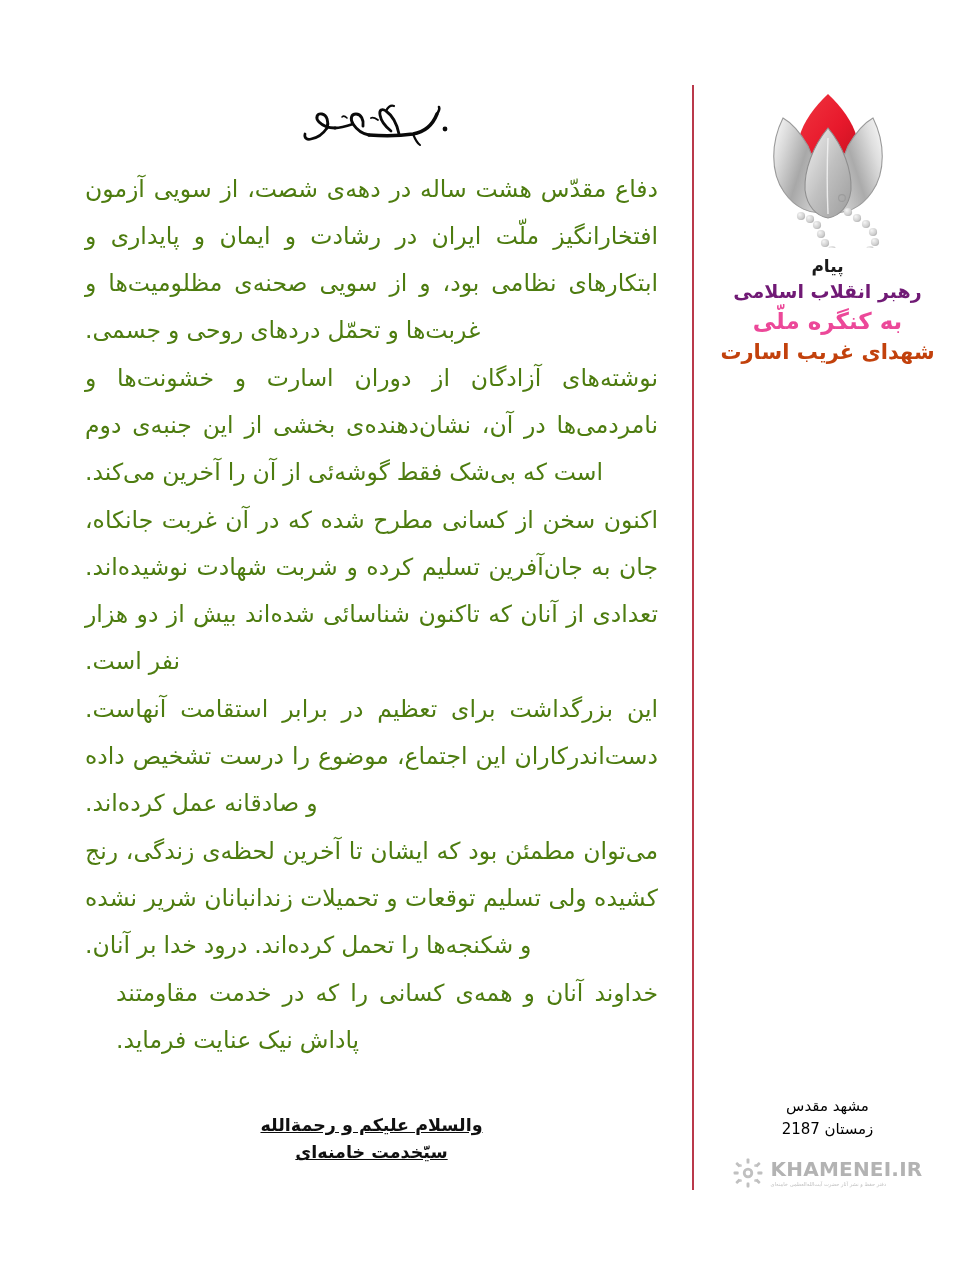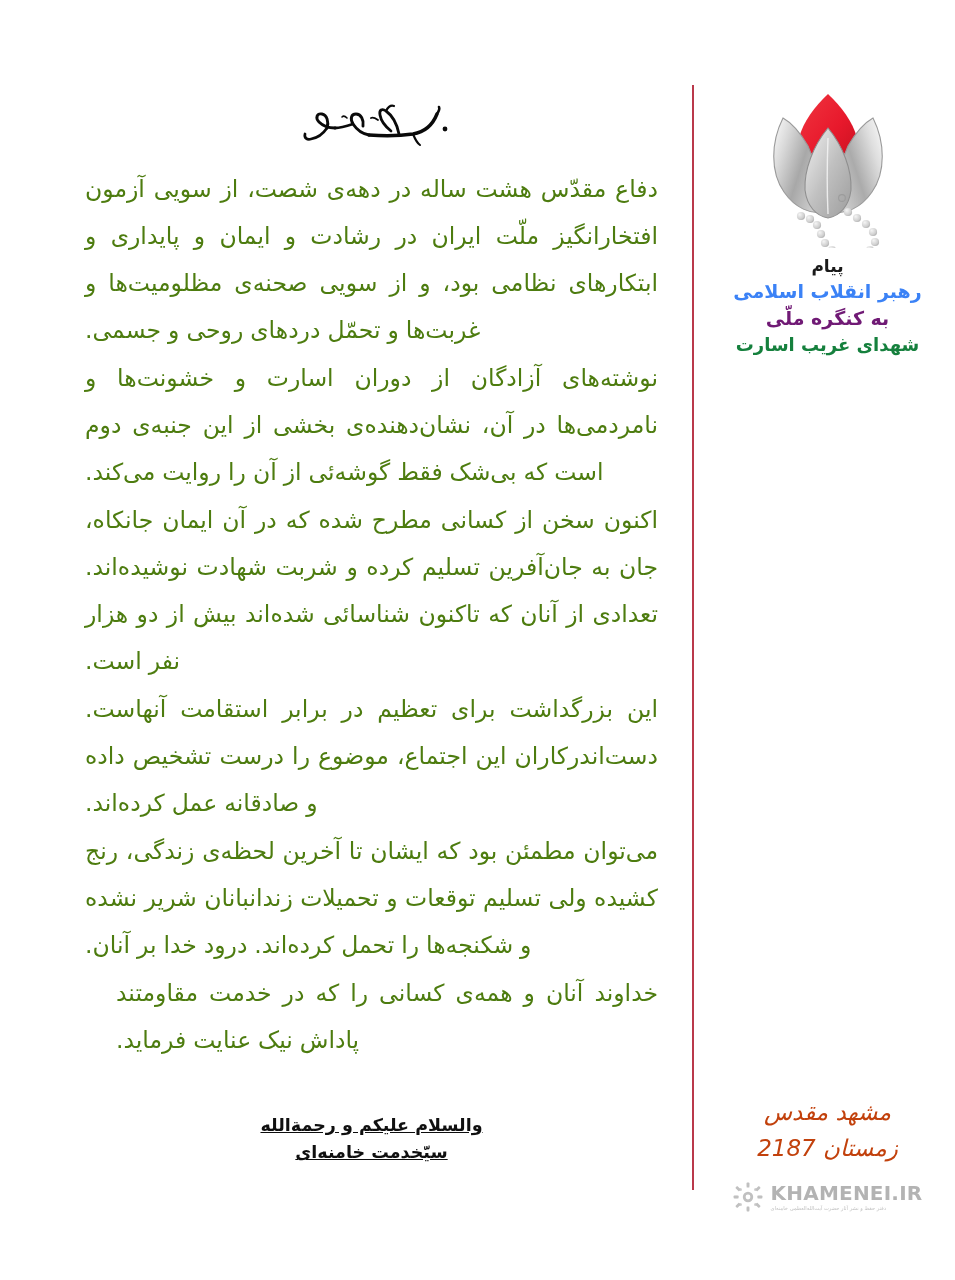--- a/index.html
+++ b/index.html
@@ -57,40 +57,39 @@
     margin-top: 6px;
     line-height: 1.42;
     direction: rtl;
   }
   .hl {
     font-weight: bold;
     letter-spacing: -0.2px;
     white-space: nowrap;
   }
   .hl-1 { font-size: 17px; color: #1a1a1a; }
-  .hl-2 { font-size: 19px; color: #3b82f6; }
-  .hl-3 { font-size: 19px; color: #701a75; }
-  .hl-4 { font-size: 18px; color: #15803d; }
+  .hl-2 { font-size: 19px; color: #701a75; }
+  .hl-3 { font-size: 23px; color: #ec4899; }
+  .hl-4 { font-size: 21px; color: #c2410c; }
 
   
   #sidebar-footer {
     position: absolute;
     left: 700px;
     top: 1095px;
     width: 255px;
     text-align: center;
     direction: rtl;
   }
   .place-line {
-    font-size: 23px;
-    color: #c2410c;
+    font-size: 15px;
+    color: #000000;
     line-height: 1.55;
     letter-spacing: .5px;
     white-space: nowrap;
-    font-style: italic;
   }
   #brand {
     margin-top: 16px;
     display: flex;
     align-items: center;
     justify-content: center;
     direction: ltr;
     gap: 8px;
   }
   #brand svg { display:block; }
@@ -298,22 +297,22 @@
 
           <path d="M126 38 C 128 43, 130 47, 133 49" stroke-width="2.1"></path>
           <path d="M91 24 C 88 22, 86 21, 84 22" stroke-width="1.8"></path>
           <path d="M60 22 C 58 20, 56 20, 55 21" stroke-width="1.6"></path>
         </g>
         <circle cx="158" cy="33" r="2.4" fill="#0a0a0a"></circle>
       </svg>
     </div>
 
     <p class="para">دفاع مقدّس هشت ساله در دهه‌ی شصت، از سویی آزمون افتخارانگیز ملّت ایران در رشادت و ایمان و پایداری و ابتکارهای نظامی بود، و از سویی صحنه‌ی مظلومیت‌ها و غربت‌ها و تحمّل دردهای روحی و جسمی.</p>
-    <p class="para">نوشته‌های آزادگان از دوران اسارت و خشونت‌ها و نامردمی‌ها در آن، نشان‌دهنده‌ی بخشی از این جنبه‌ی دوم است که بی‌شک فقط گوشه‌ئی از آن را روایت می‌کند.</p>
-    <p class="para">اکنون سخن از کسانی مطرح شده که در آن ایمان جانکاه، جان به جان‌آفرین تسلیم کرده و شربت شهادت نوشیده‌اند. تعدادی از آنان که تاکنون شناسائی شده‌اند بیش از دو هزار نفر است.</p>
+    <p class="para">نوشته‌های آزادگان از دوران اسارت و خشونت‌ها و نامردمی‌ها در آن، نشان‌دهنده‌ی بخشی از این جنبه‌ی دوم است که بی‌شک فقط گوشه‌ئی از آن را آخرین می‌کند.</p>
+    <p class="para">اکنون سخن از کسانی مطرح شده که در آن غربت جانکاه، جان به جان‌آفرین تسلیم کرده و شربت شهادت نوشیده‌اند. تعدادی از آنان که تاکنون شناسائی شده‌اند بیش از دو هزار نفر است.</p>
     <p class="para">این بزرگداشت برای تعظیم در برابر استقامت آنهاست. دست‌اندرکاران این اجتماع، موضوع را درست تشخیص داده و صادقانه عمل کرده‌اند.</p>
     <p class="para">می‌توان مطمئن بود که ایشان تا آخرین لحظه‌ی زندگی، رنج کشیده ولی تسلیم توقعات و تحمیلات زندانبانان شریر نشده و شکنجه‌ها را تحمل کرده‌اند. درود خدا بر آنان.</p>
     <p class="para last-center">خداوند آنان و همه‌ی کسانی را که در خدمت مقاومتند پاداش نیک عنایت فرماید.</p>
   </div>
 
   <div id="signature">
     <div class="sig-line sig-1">والسلام علیکم و رحمة‌الله</div>
     <div class="sig-line sig-2">سیّخدمت خامنه‌ای</div>
   </div>
 

